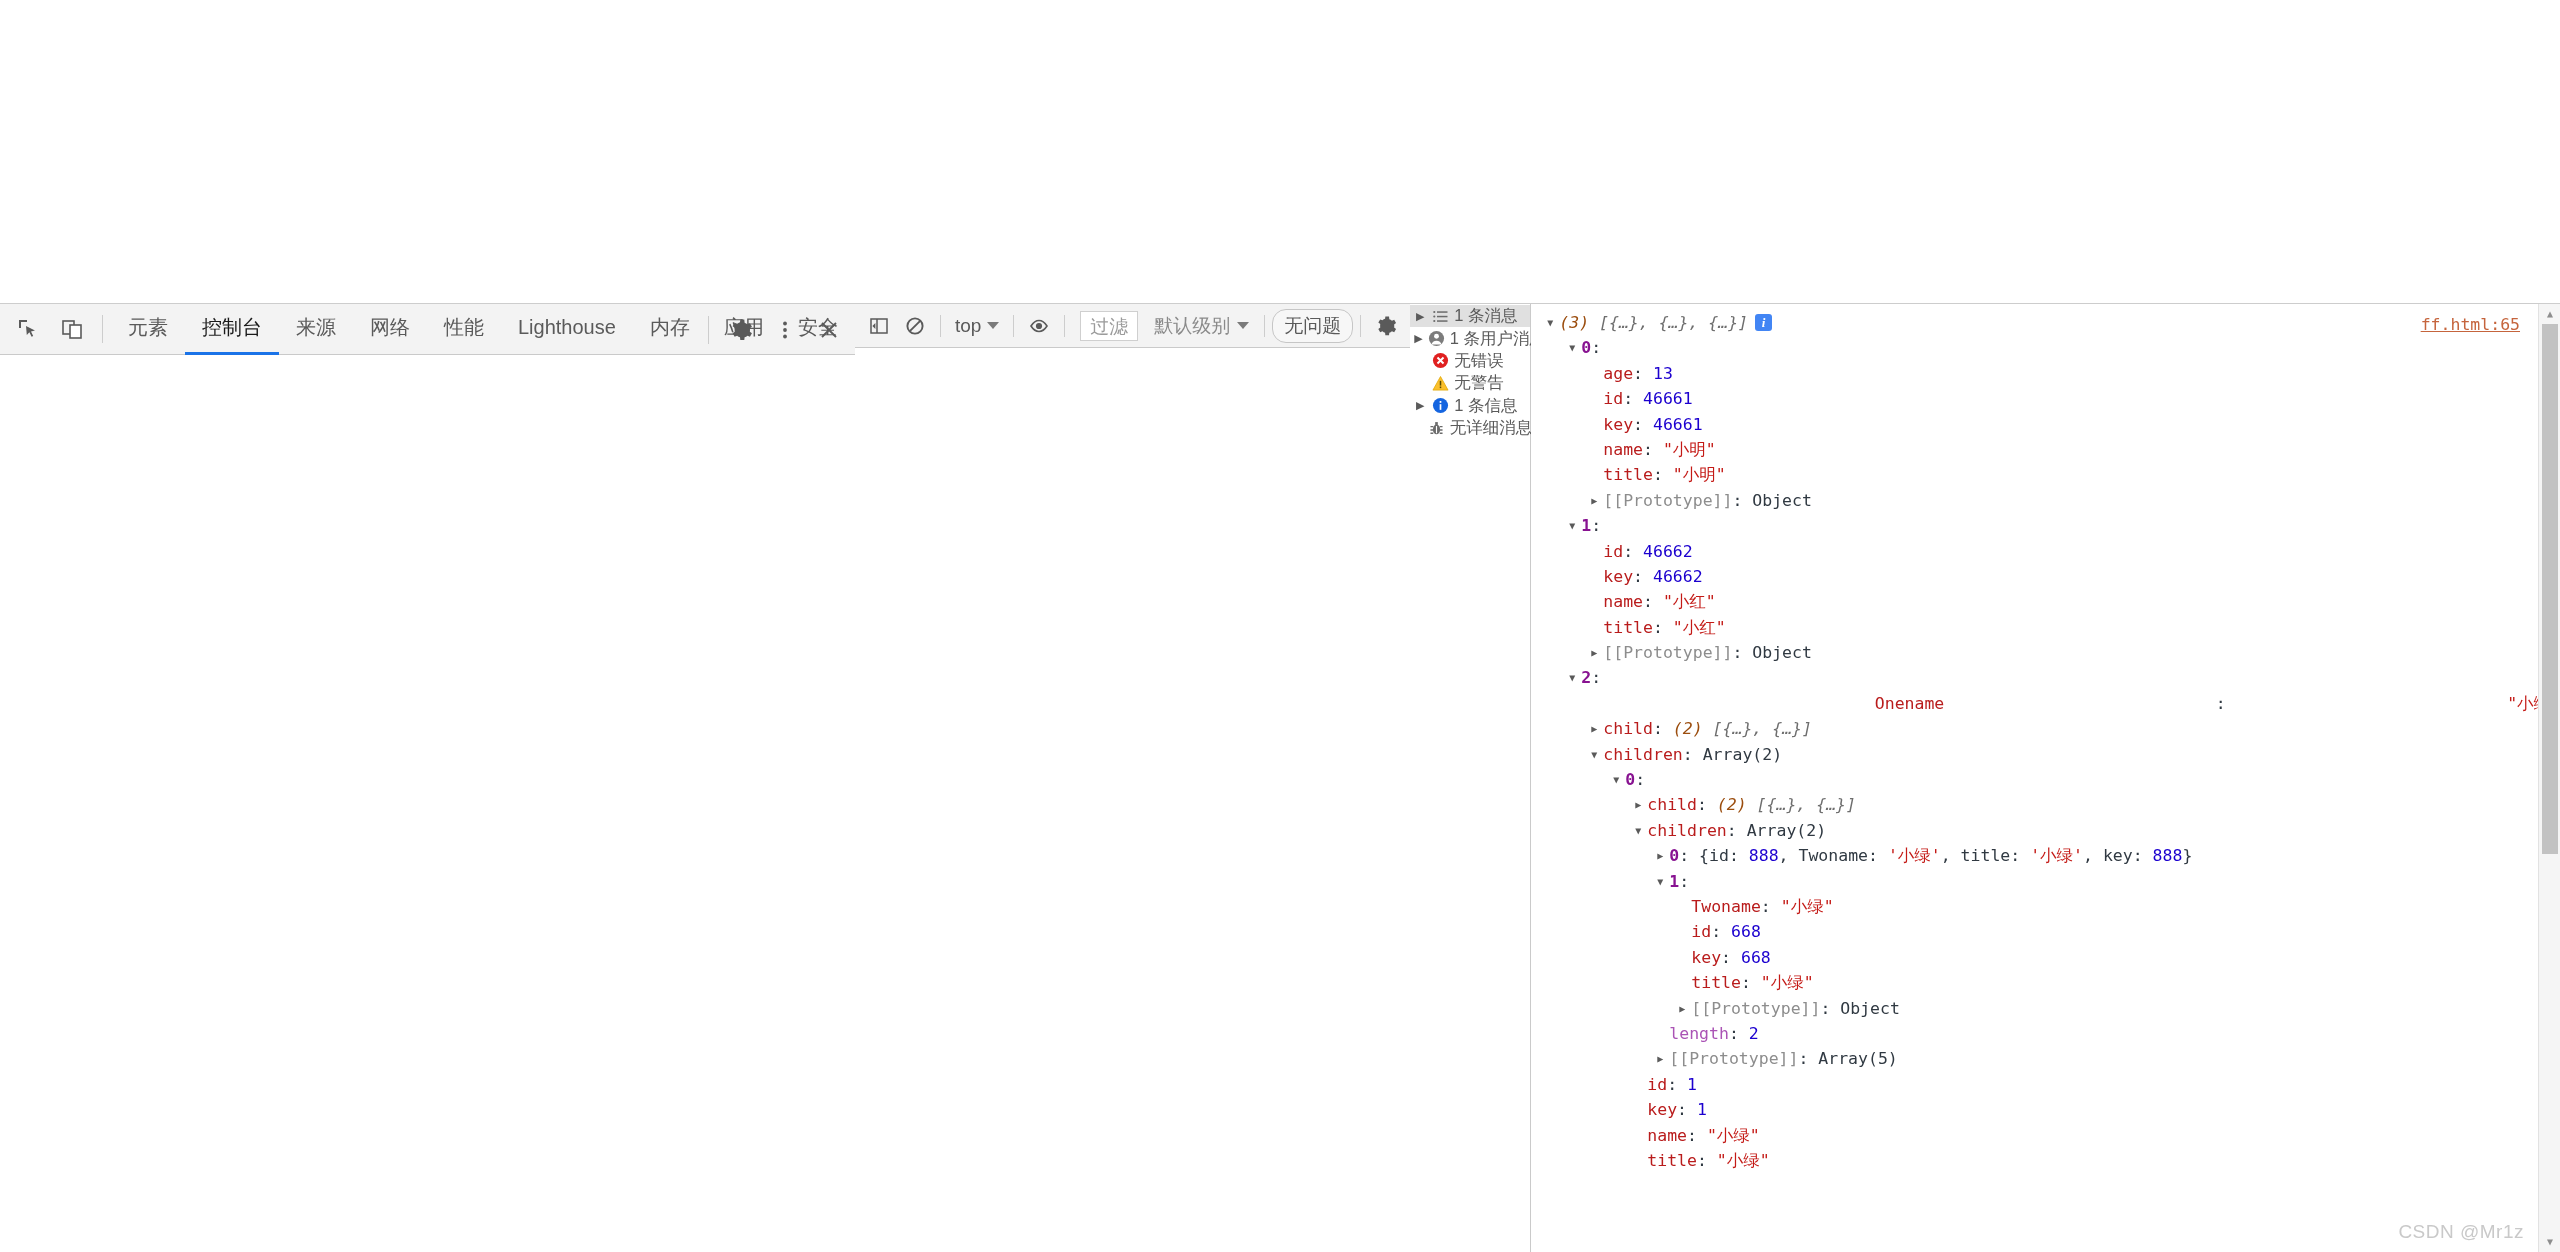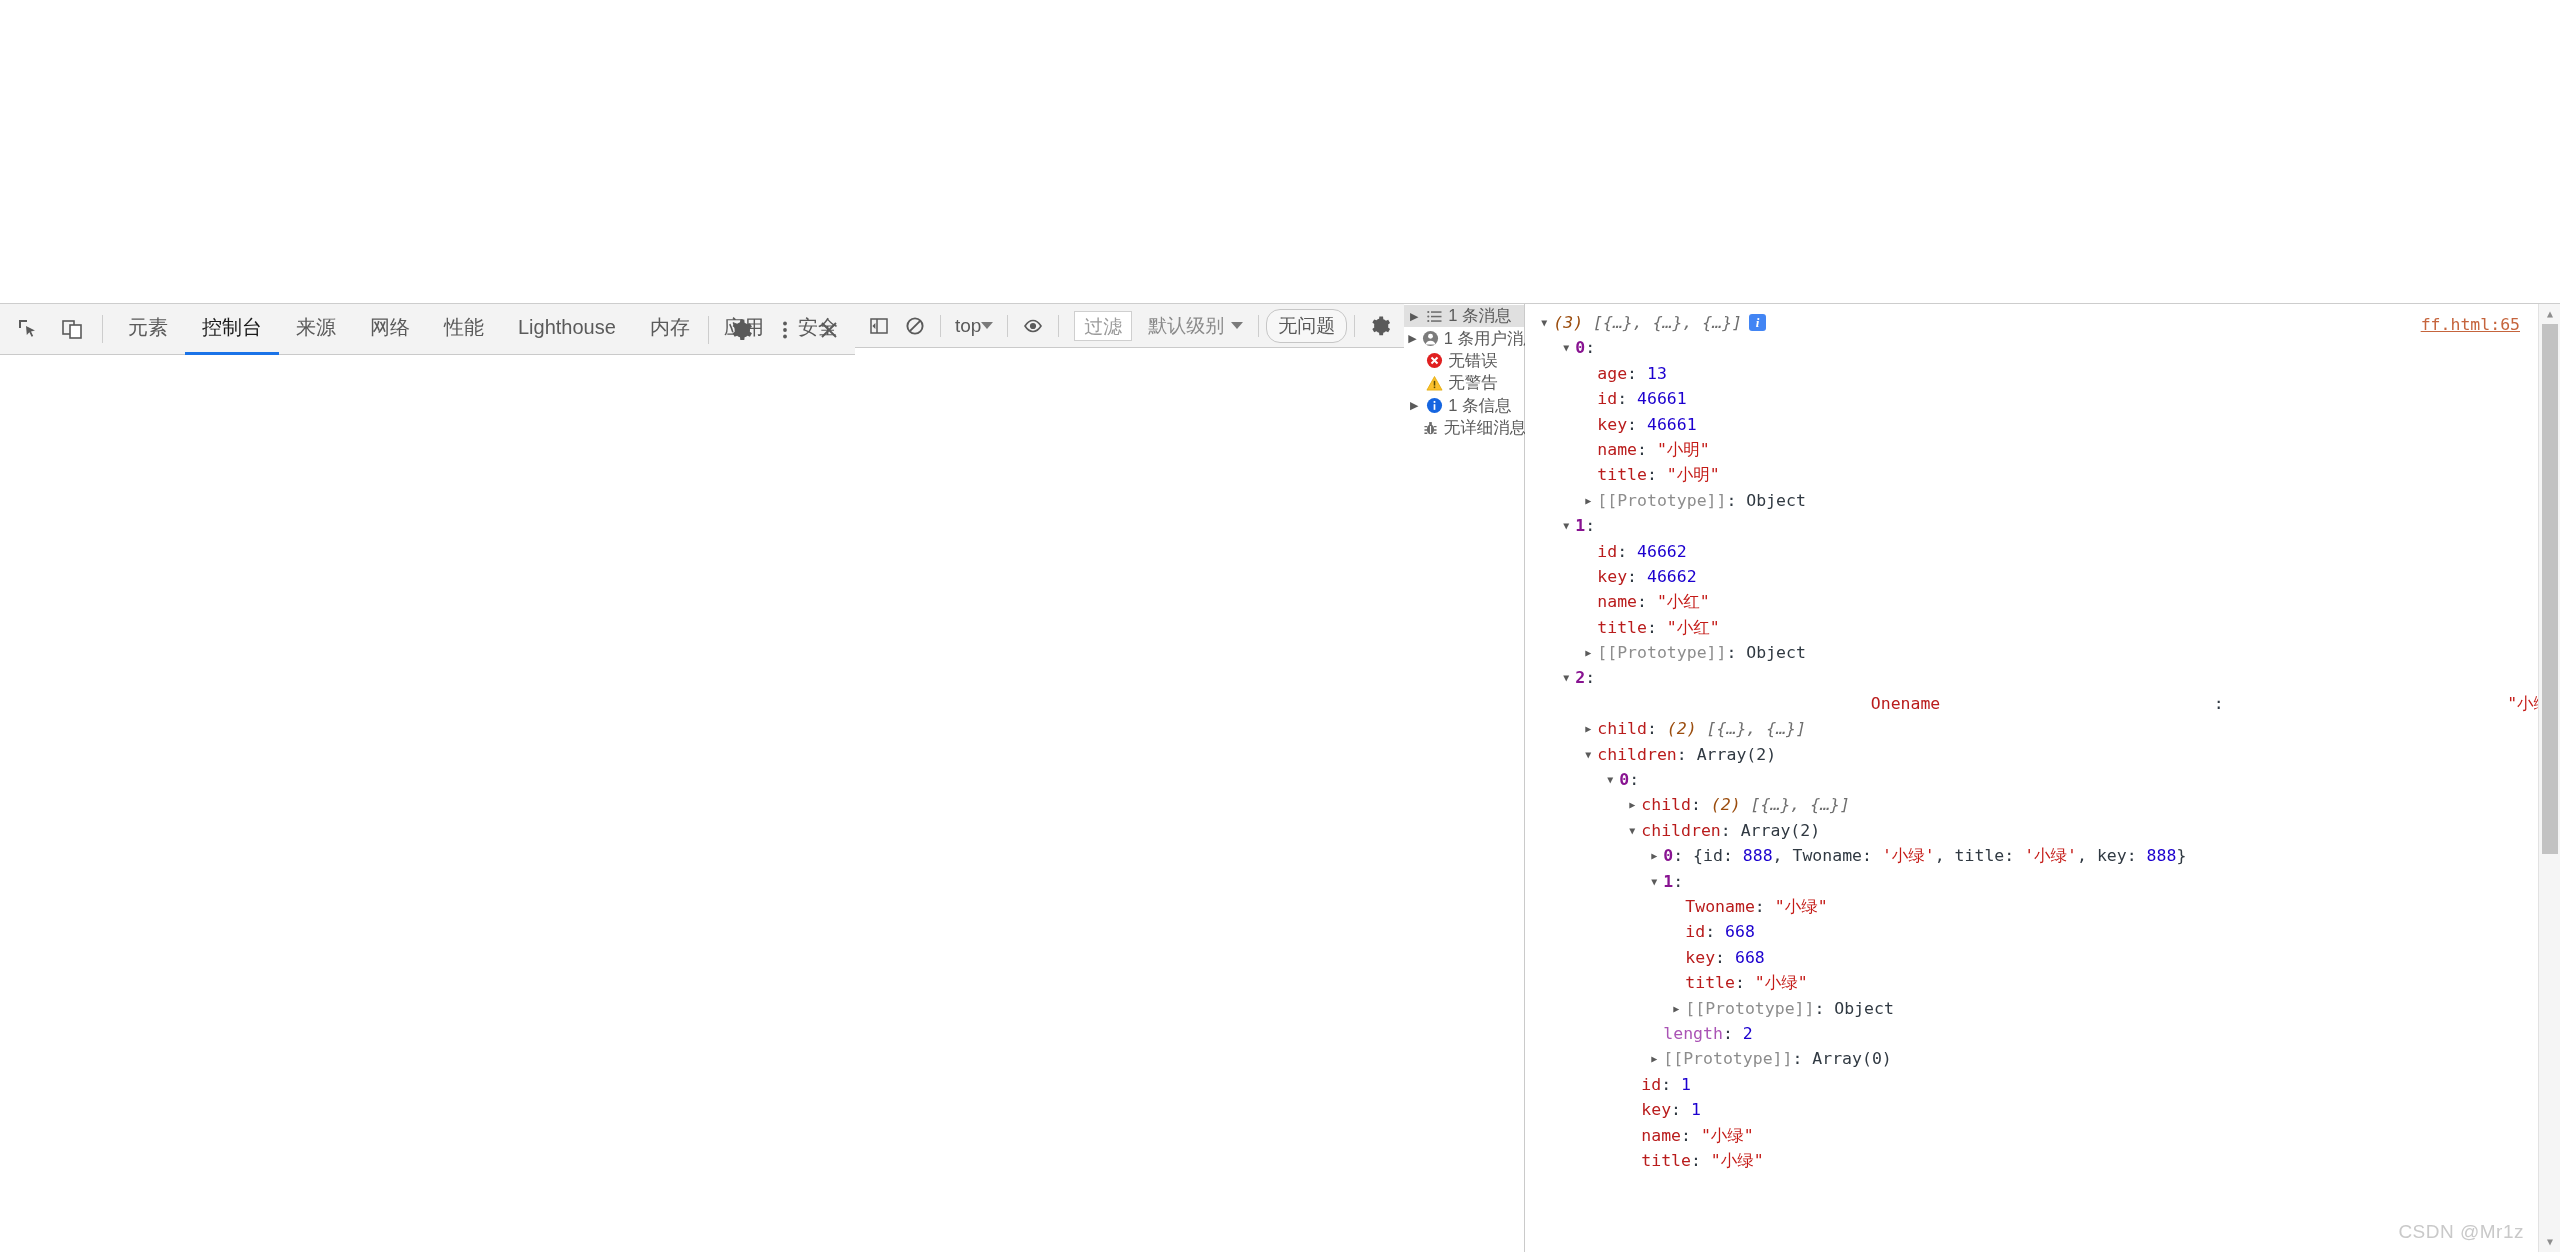--- a/index.html
+++ b/index.html
@@ -60,21 +60,21 @@
     display: flex; align-items: center;
     padding-left: 6px;
   }
   .cb-icon {
     width: 36px; height: 36px;
     display: flex; align-items: center; justify-content: center;
     color: #5a5a5a;
   }
   .cb-sep { width: 1px; height: 22px; background: #cdcdcd; margin: 0 7px; }
   .ctx-select {
-    display: flex; align-items: center; 
+    display: flex; align-items: center; gap: 6px;
     font-size: 19px; color: #5a5a5a;
     padding: 3px 7px; height: 32px; white-space: nowrap;
   }
   .caret { width: 0; height: 0; border-left: 6px solid transparent; border-right: 6px solid transparent; border-top: 7px solid #7a7a7a; }
   .filter-input {
     flex: 1; height: 30px; margin: 0 8px;
     background: #ffffff; border: 1px solid #cfcfcf;
     display: flex; align-items: flex-end;
     padding: 0 9px;
     font-size: 19px; color: #9b9b9b;
@@ -413,21 +413,21 @@
               <div class="ln" style="padding-left: 100px;"><span class="tri right"></span><span class="k-name">child</span><span class="k-plain">: </span><span class="k-count">(2) </span><span class="k-prev">[{…}, {…}]</span></div>
               <div class="ln" style="padding-left: 100px;"><span class="tri down"></span><span class="k-name">children</span><span class="k-plain">: </span><span class="k-arr">Array(2)</span></div>
               <div class="ln" style="padding-left: 122px;"><span class="tri right"></span><span class="k-idx">0</span><span class="k-plain">: </span><span class="k-plain">{id: </span><span class="k-num">888</span><span class="k-plain">, Twoname: </span><span class="k-str">'小绿'</span><span class="k-plain">, title: </span><span class="k-str">'小绿'</span><span class="k-plain">, key: </span><span class="k-num">888</span><span class="k-plain">}</span></div>
               <div class="ln" style="padding-left: 122px;"><span class="tri down"></span><span class="k-idx">1</span><span class="k-plain">:</span></div>
               <div class="ln" style="padding-left: 144px;"><span class="tri blank"></span><span class="k-name">Twoname</span><span class="k-plain">: </span><span class="k-str">"小绿"</span></div>
               <div class="ln" style="padding-left: 144px;"><span class="tri blank"></span><span class="k-name">id</span><span class="k-plain">: </span><span class="k-num">668</span></div>
               <div class="ln" style="padding-left: 144px;"><span class="tri blank"></span><span class="k-name">key</span><span class="k-plain">: </span><span class="k-num">668</span></div>
               <div class="ln" style="padding-left: 144px;"><span class="tri blank"></span><span class="k-name">title</span><span class="k-plain">: </span><span class="k-str">"小绿"</span></div>
               <div class="ln" style="padding-left: 144px;"><span class="tri right"></span><span class="k-proto">[[Prototype]]</span><span class="k-plain">: </span><span class="k-obj">Object</span></div>
               <div class="ln" style="padding-left: 122px;"><span class="tri blank"></span><span class="k-len">length</span><span class="k-plain">: </span><span class="k-num">2</span></div>
-              <div class="ln" style="padding-left: 122px;"><span class="tri right"></span><span class="k-proto">[[Prototype]]</span><span class="k-plain">: </span><span class="k-obj">Array(0)</span></div>
+              <div class="ln" style="padding-left: 122px;"><span class="tri right"></span><span class="k-proto">[[Prototype]]</span><span class="k-plain">: </span><span class="k-obj">Array(5)</span></div>
               <div class="ln" style="padding-left: 100px;"><span class="tri blank"></span><span class="k-name">id</span><span class="k-plain">: </span><span class="k-num">1</span></div>
               <div class="ln" style="padding-left: 100px;"><span class="tri blank"></span><span class="k-name">key</span><span class="k-plain">: </span><span class="k-num">1</span></div>
               <div class="ln" style="padding-left: 100px;"><span class="tri blank"></span><span class="k-name">name</span><span class="k-plain">: </span><span class="k-str">"小绿"</span></div>
               <div class="ln" style="padding-left: 100px;"><span class="tri blank"></span><span class="k-name">title</span><span class="k-plain">: </span><span class="k-str">"小绿"</span></div>
             </div>
         </div>
 
         <div class="vscroll">
           <div class="vs-arrow up">▲</div>
           <div class="vs-thumb"></div>

